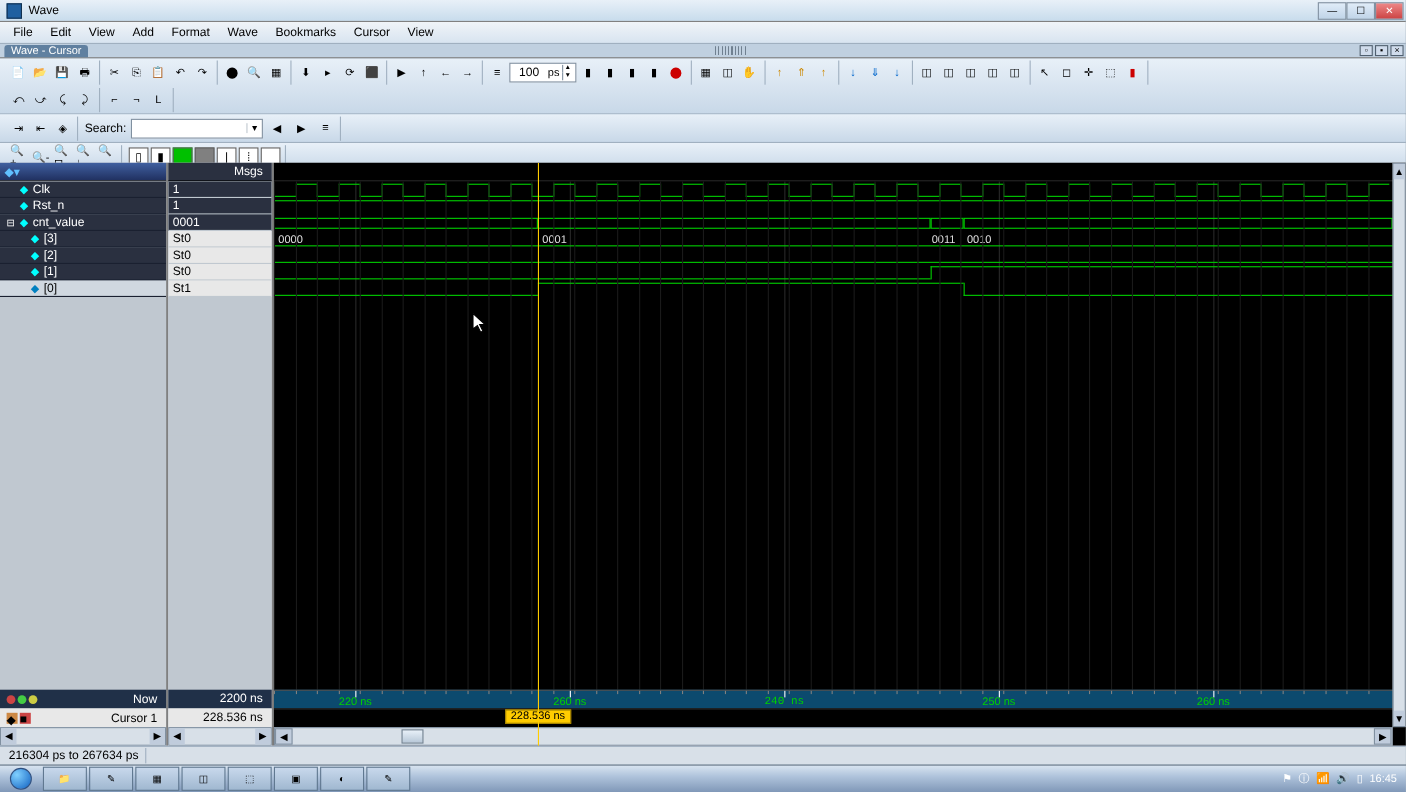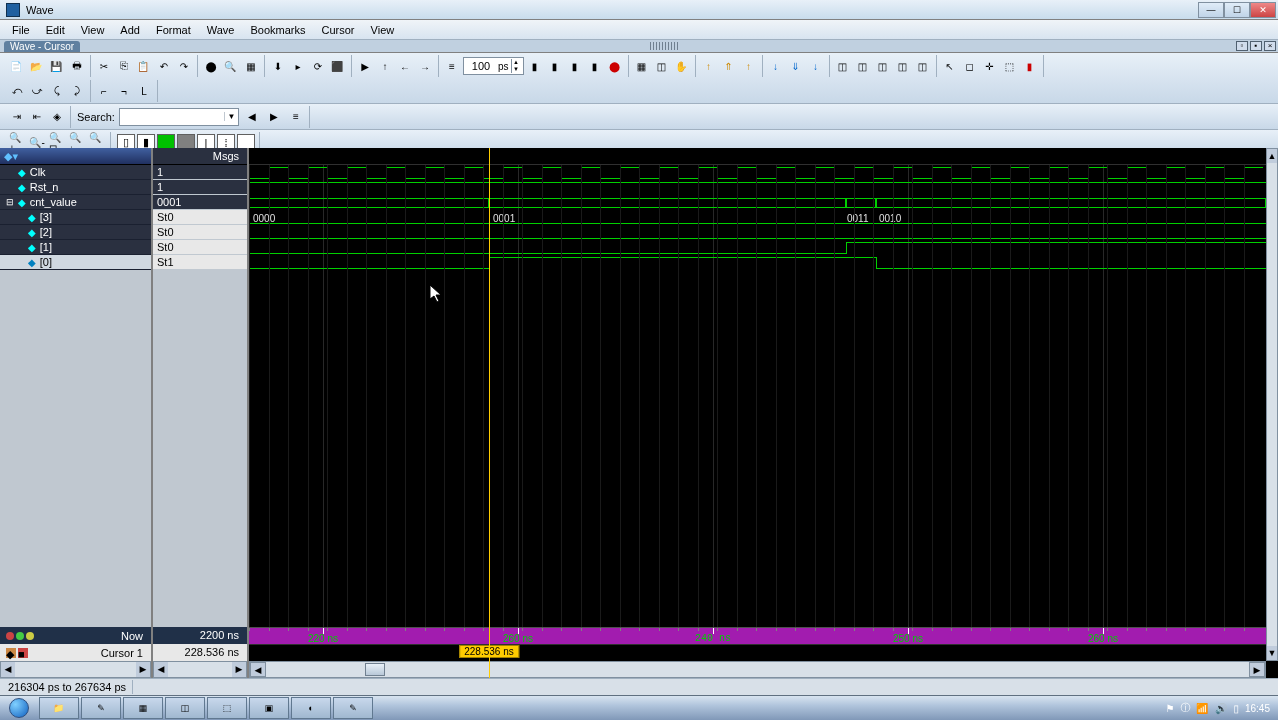--- a/index.html
+++ b/index.html
@@ -84,21 +84,21 @@
 .wave-canvas { position: absolute; top: 17px; left: 0; right: 12px; bottom: 51px; background: #000; }
 .wave-canvas .gridline { position: absolute; top: 0; bottom: 0; width: 1px; background: #282828; }
 .wave-canvas .sig-track { position: absolute; left: 0; right: 0; height: 15px; }
 .wave-canvas .trace-high { position: absolute; height: 1px; background: #00d000; top: 2px; }
 .wave-canvas .trace-low { position: absolute; height: 1px; background: #00d000; bottom: 1px; }
 .wave-canvas .trace-edge { position: absolute; width: 1px; background: #00d000; top: 2px; bottom: 1px; }
 .wave-canvas .bus-bg { position: absolute; top: 3px; bottom: 2px; border: 1px solid #00d000; }
 .wave-canvas .bus-label { position: absolute; color: #e0e0e0; font-size: 10px; top: 18px; }
 .wave-canvas .cursor-line { position: absolute; top: -17px; bottom: -51px; width: 1px; background: #ffcc00; z-index: 5; }
 
-.time-ruler { position: absolute; bottom: 34px; left: 0; right: 12px; height: 17px; background: #a21caf; border-top: 1px solid #505050; }
+.time-ruler { position: absolute; bottom: 34px; left: 0; right: 12px; height: 17px; background: #0c4a6e; border-top: 1px solid #505050; }
 .time-ruler .major-tick { position: absolute; top: 0; width: 1px; height: 6px; background: #ffffff; }
 .time-ruler .minor-tick { position: absolute; top: 0; width: 1px; height: 3px; background: #808080; }
 .time-ruler .tick-label { position: absolute; top: 5px; color: #00d000; font-size: 10px; transform: translateX(-50%); }
 
 .cursor-ruler { position: absolute; bottom: 17px; left: 0; right: 12px; height: 17px; background: #000; border-top: 1px solid #303030; }
 .cursor-ruler .marker { position: absolute; background: #ffcc00; color: #000; font-size: 10px; padding: 0 4px; border: 1px solid #a08000; transform: translateX(-50%); }
 
 .wave-hscroll { position: absolute; bottom: 0; left: 0; right: 12px; height: 17px; background: #d8e0e8; border: 1px solid #8090a0; display: flex; align-items: center; }
 .wave-hscroll .arrow { width: 16px; text-align: center; font-size: 9px; background: #c0ccdc; height: 15px; line-height: 15px; border: 1px solid #8090a0; }
 .wave-hscroll .thumb { position: absolute; height: 13px; background: linear-gradient(to bottom, #e8f0f8, #b8c8d8); border: 1px solid #708090; top: 1px; }

